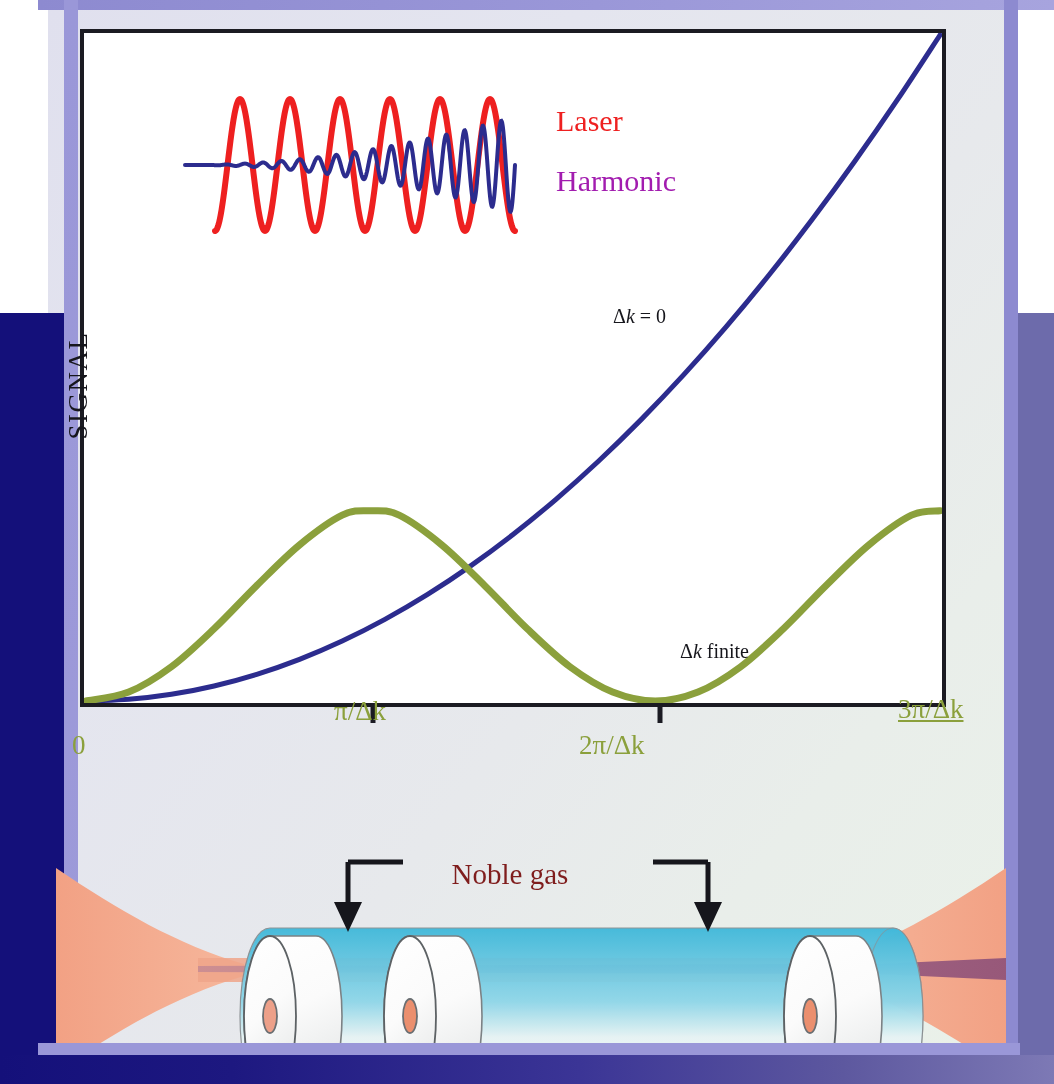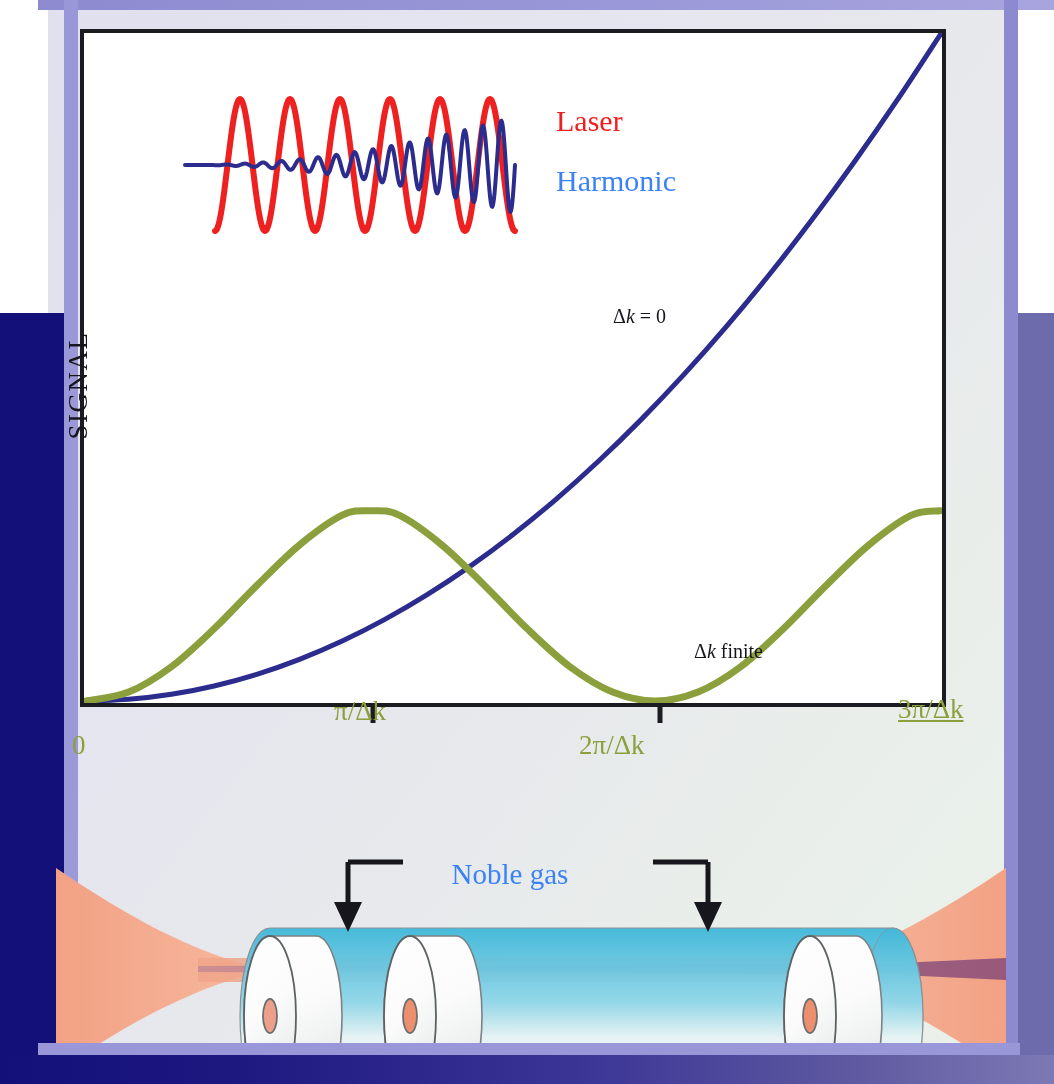--- a/index.html
+++ b/index.html
@@ -35,28 +35,28 @@
   .ylabel{position:absolute;left:-22px;top:370px;width:200px;text-align:center;
           transform:rotate(-90deg);transform-origin:center center;
           font-size:27px;letter-spacing:1.5px;color:#16161c;white-space:nowrap;}
   .xlabel{position:absolute;left:0;top:770px;width:1020px;text-align:center;
           font-size:28px;letter-spacing:1px;color:#16161c;}
   .tick-lbl{position:absolute;font-size:27px;color:#8ba03c;white-space:nowrap;
             font-style:normal;}
   .ann{position:absolute;font-size:20px;color:#16161c;white-space:nowrap;}
   .leg{position:absolute;font-size:30px;white-space:nowrap;}
   .leg-laser{color:#ee2020;}
-  .leg-harm{color:#3b82f6;}
+  .leg-harm{color:#a21caf;}
 
   .mi{font-style:italic;}
 
   
   .appa{position:absolute;left:48px;top:840px;width:966px;height:203px;}
   .noble-lbl{position:absolute;left:0;top:858px;width:1020px;text-align:center;
-             font-size:29px;color:#3b82f6;}
+             font-size:29px;color:#7f1d1d;}
 </style>
 </head>
 <body>
 
 <div id="fig">
 
   <div class="bar-top"></div>
   <div class="panel"></div>
   <div class="bar-left-lav"></div>
   <div class="bar-left-navy"></div>
@@ -84,21 +84,21 @@
   <svg style="position:absolute;left:175px;top:85px;width:380px;height:160px;" viewBox="0 0 380 160">
     <path id="waveLaser" fill="none" stroke="#ee2020" stroke-width="6" stroke-linecap="round" d="M 40.00,146.00 L 40.50,145.87 L 41.00,145.48 L 41.50,144.83 L 42.00,143.93 L 42.50,142.77 L 43.00,141.37 L 43.50,139.72 L 44.00,137.84 L 44.50,135.73 L 45.00,133.40 L 45.50,130.85 L 46.00,128.11 L 46.50,125.18 L 47.00,122.07 L 47.50,118.79 L 48.00,115.36 L 48.50,111.80 L 49.00,108.10 L 49.50,104.30 L 50.00,100.40 L 50.50,96.41 L 51.00,92.37 L 51.50,88.27 L 52.00,84.14 L 52.50,80.00 L 53.00,75.86 L 53.50,71.73 L 54.00,67.63 L 54.50,63.59 L 55.00,59.60 L 55.50,55.70 L 56.00,51.90 L 56.50,48.20 L 57.00,44.64 L 57.50,41.21 L 58.00,37.93 L 58.50,34.82 L 59.00,31.89 L 59.50,29.15 L 60.00,26.60 L 60.50,24.27 L 61.00,22.16 L 61.50,20.28 L 62.00,18.63 L 62.50,17.23 L 63.00,16.07 L 63.50,15.17 L 64.00,14.52 L 64.50,14.13 L 65.00,14.00 L 65.50,14.13 L 66.00,14.52 L 66.50,15.17 L 67.00,16.07 L 67.50,17.23 L 68.00,18.63 L 68.50,20.28 L 69.00,22.16 L 69.50,24.27 L 70.00,26.60 L 70.50,29.15 L 71.00,31.89 L 71.50,34.82 L 72.00,37.93 L 72.50,41.21 L 73.00,44.64 L 73.50,48.20 L 74.00,51.90 L 74.50,55.70 L 75.00,59.60 L 75.50,63.59 L 76.00,67.63 L 76.50,71.73 L 77.00,75.86 L 77.50,80.00 L 78.00,84.14 L 78.50,88.27 L 79.00,92.37 L 79.50,96.41 L 80.00,100.40 L 80.50,104.30 L 81.00,108.10 L 81.50,111.80 L 82.00,115.36 L 82.50,118.79 L 83.00,122.07 L 83.50,125.18 L 84.00,128.11 L 84.50,130.85 L 85.00,133.40 L 85.50,135.73 L 86.00,137.84 L 86.50,139.72 L 87.00,141.37 L 87.50,142.77 L 88.00,143.93 L 88.50,144.83 L 89.00,145.48 L 89.50,145.87 L 90.00,146.00 L 90.50,145.87 L 91.00,145.48 L 91.50,144.83 L 92.00,143.93 L 92.50,142.77 L 93.00,141.37 L 93.50,139.72 L 94.00,137.84 L 94.50,135.73 L 95.00,133.40 L 95.50,130.85 L 96.00,128.11 L 96.50,125.18 L 97.00,122.07 L 97.50,118.79 L 98.00,115.36 L 98.50,111.80 L 99.00,108.10 L 99.50,104.30 L 100.00,100.40 L 100.50,96.41 L 101.00,92.37 L 101.50,88.27 L 102.00,84.14 L 102.50,80.00 L 103.00,75.86 L 103.50,71.73 L 104.00,67.63 L 104.50,63.59 L 105.00,59.60 L 105.50,55.70 L 106.00,51.90 L 106.50,48.20 L 107.00,44.64 L 107.50,41.21 L 108.00,37.93 L 108.50,34.82 L 109.00,31.89 L 109.50,29.15 L 110.00,26.60 L 110.50,24.27 L 111.00,22.16 L 111.50,20.28 L 112.00,18.63 L 112.50,17.23 L 113.00,16.07 L 113.50,15.17 L 114.00,14.52 L 114.50,14.13 L 115.00,14.00 L 115.50,14.13 L 116.00,14.52 L 116.50,15.17 L 117.00,16.07 L 117.50,17.23 L 118.00,18.63 L 118.50,20.28 L 119.00,22.16 L 119.50,24.27 L 120.00,26.60 L 120.50,29.15 L 121.00,31.89 L 121.50,34.82 L 122.00,37.93 L 122.50,41.21 L 123.00,44.64 L 123.50,48.20 L 124.00,51.90 L 124.50,55.70 L 125.00,59.60 L 125.50,63.59 L 126.00,67.63 L 126.50,71.73 L 127.00,75.86 L 127.50,80.00 L 128.00,84.14 L 128.50,88.27 L 129.00,92.37 L 129.50,96.41 L 130.00,100.40 L 130.50,104.30 L 131.00,108.10 L 131.50,111.80 L 132.00,115.36 L 132.50,118.79 L 133.00,122.07 L 133.50,125.18 L 134.00,128.11 L 134.50,130.85 L 135.00,133.40 L 135.50,135.73 L 136.00,137.84 L 136.50,139.72 L 137.00,141.37 L 137.50,142.77 L 138.00,143.93 L 138.50,144.83 L 139.00,145.48 L 139.50,145.87 L 140.00,146.00 L 140.50,145.87 L 141.00,145.48 L 141.50,144.83 L 142.00,143.93 L 142.50,142.77 L 143.00,141.37 L 143.50,139.72 L 144.00,137.84 L 144.50,135.73 L 145.00,133.40 L 145.50,130.85 L 146.00,128.11 L 146.50,125.18 L 147.00,122.07 L 147.50,118.79 L 148.00,115.36 L 148.50,111.80 L 149.00,108.10 L 149.50,104.30 L 150.00,100.40 L 150.50,96.41 L 151.00,92.37 L 151.50,88.27 L 152.00,84.14 L 152.50,80.00 L 153.00,75.86 L 153.50,71.73 L 154.00,67.63 L 154.50,63.59 L 155.00,59.60 L 155.50,55.70 L 156.00,51.90 L 156.50,48.20 L 157.00,44.64 L 157.50,41.21 L 158.00,37.93 L 158.50,34.82 L 159.00,31.89 L 159.50,29.15 L 160.00,26.60 L 160.50,24.27 L 161.00,22.16 L 161.50,20.28 L 162.00,18.63 L 162.50,17.23 L 163.00,16.07 L 163.50,15.17 L 164.00,14.52 L 164.50,14.13 L 165.00,14.00 L 165.50,14.13 L 166.00,14.52 L 166.50,15.17 L 167.00,16.07 L 167.50,17.23 L 168.00,18.63 L 168.50,20.28 L 169.00,22.16 L 169.50,24.27 L 170.00,26.60 L 170.50,29.15 L 171.00,31.89 L 171.50,34.82 L 172.00,37.93 L 172.50,41.21 L 173.00,44.64 L 173.50,48.20 L 174.00,51.90 L 174.50,55.70 L 175.00,59.60 L 175.50,63.59 L 176.00,67.63 L 176.50,71.73 L 177.00,75.86 L 177.50,80.00 L 178.00,84.14 L 178.50,88.27 L 179.00,92.37 L 179.50,96.41 L 180.00,100.40 L 180.50,104.30 L 181.00,108.10 L 181.50,111.80 L 182.00,115.36 L 182.50,118.79 L 183.00,122.07 L 183.50,125.18 L 184.00,128.11 L 184.50,130.85 L 185.00,133.40 L 185.50,135.73 L 186.00,137.84 L 186.50,139.72 L 187.00,141.37 L 187.50,142.77 L 188.00,143.93 L 188.50,144.83 L 189.00,145.48 L 189.50,145.87 L 190.00,146.00 L 190.50,145.87 L 191.00,145.48 L 191.50,144.83 L 192.00,143.93 L 192.50,142.77 L 193.00,141.37 L 193.50,139.72 L 194.00,137.84 L 194.50,135.73 L 195.00,133.40 L 195.50,130.85 L 196.00,128.11 L 196.50,125.18 L 197.00,122.07 L 197.50,118.79 L 198.00,115.36 L 198.50,111.80 L 199.00,108.10 L 199.50,104.30 L 200.00,100.40 L 200.50,96.41 L 201.00,92.37 L 201.50,88.27 L 202.00,84.14 L 202.50,80.00 L 203.00,75.86 L 203.50,71.73 L 204.00,67.63 L 204.50,63.59 L 205.00,59.60 L 205.50,55.70 L 206.00,51.90 L 206.50,48.20 L 207.00,44.64 L 207.50,41.21 L 208.00,37.93 L 208.50,34.82 L 209.00,31.89 L 209.50,29.15 L 210.00,26.60 L 210.50,24.27 L 211.00,22.16 L 211.50,20.28 L 212.00,18.63 L 212.50,17.23 L 213.00,16.07 L 213.50,15.17 L 214.00,14.52 L 214.50,14.13 L 215.00,14.00 L 215.50,14.13 L 216.00,14.52 L 216.50,15.17 L 217.00,16.07 L 217.50,17.23 L 218.00,18.63 L 218.50,20.28 L 219.00,22.16 L 219.50,24.27 L 220.00,26.60 L 220.50,29.15 L 221.00,31.89 L 221.50,34.82 L 222.00,37.93 L 222.50,41.21 L 223.00,44.64 L 223.50,48.20 L 224.00,51.90 L 224.50,55.70 L 225.00,59.60 L 225.50,63.59 L 226.00,67.63 L 226.50,71.73 L 227.00,75.86 L 227.50,80.00 L 228.00,84.14 L 228.50,88.27 L 229.00,92.37 L 229.50,96.41 L 230.00,100.40 L 230.50,104.30 L 231.00,108.10 L 231.50,111.80 L 232.00,115.36 L 232.50,118.79 L 233.00,122.07 L 233.50,125.18 L 234.00,128.11 L 234.50,130.85 L 235.00,133.40 L 235.50,135.73 L 236.00,137.84 L 236.50,139.72 L 237.00,141.37 L 237.50,142.77 L 238.00,143.93 L 238.50,144.83 L 239.00,145.48 L 239.50,145.87 L 240.00,146.00 L 240.50,145.87 L 241.00,145.48 L 241.50,144.83 L 242.00,143.93 L 242.50,142.77 L 243.00,141.37 L 243.50,139.72 L 244.00,137.84 L 244.50,135.73 L 245.00,133.40 L 245.50,130.85 L 246.00,128.11 L 246.50,125.18 L 247.00,122.07 L 247.50,118.79 L 248.00,115.36 L 248.50,111.80 L 249.00,108.10 L 249.50,104.30 L 250.00,100.40 L 250.50,96.41 L 251.00,92.37 L 251.50,88.27 L 252.00,84.14 L 252.50,80.00 L 253.00,75.86 L 253.50,71.73 L 254.00,67.63 L 254.50,63.59 L 255.00,59.60 L 255.50,55.70 L 256.00,51.90 L 256.50,48.20 L 257.00,44.64 L 257.50,41.21 L 258.00,37.93 L 258.50,34.82 L 259.00,31.89 L 259.50,29.15 L 260.00,26.60 L 260.50,24.27 L 261.00,22.16 L 261.50,20.28 L 262.00,18.63 L 262.50,17.23 L 263.00,16.07 L 263.50,15.17 L 264.00,14.52 L 264.50,14.13 L 265.00,14.00 L 265.50,14.13 L 266.00,14.52 L 266.50,15.17 L 267.00,16.07 L 267.50,17.23 L 268.00,18.63 L 268.50,20.28 L 269.00,22.16 L 269.50,24.27 L 270.00,26.60 L 270.50,29.15 L 271.00,31.89 L 271.50,34.82 L 272.00,37.93 L 272.50,41.21 L 273.00,44.64 L 273.50,48.20 L 274.00,51.90 L 274.50,55.70 L 275.00,59.60 L 275.50,63.59 L 276.00,67.63 L 276.50,71.73 L 277.00,75.86 L 277.50,80.00 L 278.00,84.14 L 278.50,88.27 L 279.00,92.37 L 279.50,96.41 L 280.00,100.40 L 280.50,104.30 L 281.00,108.10 L 281.50,111.80 L 282.00,115.36 L 282.50,118.79 L 283.00,122.07 L 283.50,125.18 L 284.00,128.11 L 284.50,130.85 L 285.00,133.40 L 285.50,135.73 L 286.00,137.84 L 286.50,139.72 L 287.00,141.37 L 287.50,142.77 L 288.00,143.93 L 288.50,144.83 L 289.00,145.48 L 289.50,145.87 L 290.00,146.00 L 290.50,145.87 L 291.00,145.48 L 291.50,144.83 L 292.00,143.93 L 292.50,142.77 L 293.00,141.37 L 293.50,139.72 L 294.00,137.84 L 294.50,135.73 L 295.00,133.40 L 295.50,130.85 L 296.00,128.11 L 296.50,125.18 L 297.00,122.07 L 297.50,118.79 L 298.00,115.36 L 298.50,111.80 L 299.00,108.10 L 299.50,104.30 L 300.00,100.40 L 300.50,96.41 L 301.00,92.37 L 301.50,88.27 L 302.00,84.14 L 302.50,80.00 L 303.00,75.86 L 303.50,71.73 L 304.00,67.63 L 304.50,63.59 L 305.00,59.60 L 305.50,55.70 L 306.00,51.90 L 306.50,48.20 L 307.00,44.64 L 307.50,41.21 L 308.00,37.93 L 308.50,34.82 L 309.00,31.89 L 309.50,29.15 L 310.00,26.60 L 310.50,24.27 L 311.00,22.16 L 311.50,20.28 L 312.00,18.63 L 312.50,17.23 L 313.00,16.07 L 313.50,15.17 L 314.00,14.52 L 314.50,14.13 L 315.00,14.00 L 315.50,14.13 L 316.00,14.52 L 316.50,15.17 L 317.00,16.07 L 317.50,17.23 L 318.00,18.63 L 318.50,20.28 L 319.00,22.16 L 319.50,24.27 L 320.00,26.60 L 320.50,29.15 L 321.00,31.89 L 321.50,34.82 L 322.00,37.93 L 322.50,41.21 L 323.00,44.64 L 323.50,48.20 L 324.00,51.90 L 324.50,55.70 L 325.00,59.60 L 325.50,63.59 L 326.00,67.63 L 326.50,71.73 L 327.00,75.86 L 327.50,80.00 L 328.00,84.14 L 328.50,88.27 L 329.00,92.37 L 329.50,96.41 L 330.00,100.40 L 330.50,104.30 L 331.00,108.10 L 331.50,111.80 L 332.00,115.36 L 332.50,118.79 L 333.00,122.07 L 333.50,125.18 L 334.00,128.11 L 334.50,130.85 L 335.00,133.40 L 335.50,135.73 L 336.00,137.84 L 336.50,139.72 L 337.00,141.37 L 337.50,142.77 L 338.00,143.93 L 338.50,144.83 L 339.00,145.48 L 339.50,145.87 L 340.00,146.00"></path>
     <path id="waveHarm" fill="none" stroke="#2c2c8e" stroke-width="4" stroke-linecap="round" d="M 10.00,80.00 L 10.37,80.00 L 10.73,80.00 L 11.10,80.00 L 11.47,80.00 L 11.83,80.00 L 12.20,80.00 L 12.57,80.00 L 12.93,80.00 L 13.30,80.00 L 13.67,80.00 L 14.03,80.00 L 14.40,80.00 L 14.77,80.00 L 15.13,80.00 L 15.50,80.00 L 15.87,80.00 L 16.23,80.00 L 16.60,80.00 L 16.97,80.00 L 17.33,80.00 L 17.70,80.00 L 18.07,80.00 L 18.43,80.00 L 18.80,80.00 L 19.17,80.00 L 19.53,80.00 L 19.90,80.00 L 20.27,80.00 L 20.63,80.00 L 21.00,80.00 L 21.37,80.00 L 21.73,80.00 L 22.10,80.00 L 22.47,80.00 L 22.83,80.01 L 23.20,80.01 L 23.57,80.01 L 23.93,80.01 L 24.30,80.01 L 24.67,80.02 L 25.03,80.02 L 25.40,80.02 L 25.77,80.02 L 26.13,80.02 L 26.50,80.02 L 26.87,80.02 L 27.23,80.01 L 27.60,80.01 L 27.97,80.01 L 28.33,80.00 L 28.70,79.99 L 29.07,79.99 L 29.43,79.98 L 29.80,79.97 L 30.17,79.96 L 30.53,79.95 L 30.90,79.94 L 31.27,79.93 L 31.63,79.92 L 32.00,79.91 L 32.37,79.90 L 32.73,79.89 L 33.10,79.89 L 33.47,79.88 L 33.83,79.88 L 34.20,79.88 L 34.57,79.88 L 34.93,79.89 L 35.30,79.90 L 35.67,79.91 L 36.03,79.92 L 36.40,79.94 L 36.77,79.96 L 37.13,79.98 L 37.50,80.00 L 37.87,80.03 L 38.23,80.05 L 38.60,80.08 L 38.97,80.11 L 39.33,80.14 L 39.70,80.17 L 40.07,80.19 L 40.43,80.22 L 40.80,80.24 L 41.17,80.26 L 41.53,80.28 L 41.90,80.30 L 42.27,80.31 L 42.63,80.31 L 43.00,80.31 L 43.37,80.30 L 43.73,80.29 L 44.10,80.27 L 44.47,80.25 L 44.83,80.22 L 45.20,80.19 L 45.57,80.15 L 45.93,80.10 L 46.30,80.05 L 46.67,80.00 L 47.03,79.94 L 47.40,79.89 L 47.77,79.83 L 48.13,79.77 L 48.50,79.71 L 48.87,79.66 L 49.23,79.61 L 49.60,79.56 L 49.97,79.51 L 50.33,79.48 L 50.70,79.45 L 51.07,79.43 L 51.43,79.41 L 51.80,79.41 L 52.17,79.42 L 52.53,79.43 L 52.90,79.46 L 53.27,79.50 L 53.63,79.54 L 54.00,79.60 L 54.37,79.66 L 54.73,79.74 L 55.10,79.82 L 55.47,79.91 L 55.83,80.00 L 56.20,80.10 L 56.57,80.19 L 56.93,80.29 L 57.30,80.39 L 57.67,80.49 L 58.03,80.58 L 58.40,80.66 L 58.77,80.74 L 59.13,80.80 L 59.50,80.86 L 59.87,80.91 L 60.23,80.94 L 60.60,80.95 L 60.97,80.95 L 61.33,80.94 L 61.70,80.91 L 62.07,80.86 L 62.43,80.80 L 62.80,80.72 L 63.17,80.63 L 63.53,80.52 L 63.90,80.41 L 64.27,80.28 L 64.63,80.14 L 65.00,80.00 L 65.37,79.85 L 65.73,79.70 L 66.10,79.55 L 66.47,79.41 L 66.83,79.27 L 67.20,79.13 L 67.57,79.01 L 67.93,78.90 L 68.30,78.80 L 68.67,78.72 L 69.03,78.66 L 69.40,78.62 L 69.77,78.60 L 70.13,78.60 L 70.50,78.63 L 70.87,78.68 L 71.23,78.75 L 71.60,78.84 L 71.97,78.96 L 72.33,79.09 L 72.70,79.25 L 73.07,79.42 L 73.43,79.60 L 73.80,79.80 L 74.17,80.00 L 74.53,80.21 L 74.90,80.42 L 75.27,80.63 L 75.63,80.83 L 76.00,81.03 L 76.37,81.22 L 76.73,81.39 L 77.10,81.54 L 77.47,81.67 L 77.83,81.77 L 78.20,81.85 L 78.57,81.91 L 78.93,81.93 L 79.30,81.92 L 79.67,81.88 L 80.03,81.81 L 80.40,81.71 L 80.77,81.58 L 81.13,81.42 L 81.50,81.23 L 81.87,81.02 L 82.23,80.79 L 82.60,80.54 L 82.97,80.27 L 83.33,80.00 L 83.70,79.72 L 84.07,79.44 L 84.43,79.16 L 84.80,78.88 L 85.17,78.62 L 85.53,78.38 L 85.90,78.16 L 86.27,77.96 L 86.63,77.79 L 87.00,77.65 L 87.37,77.55 L 87.73,77.49 L 88.10,77.46 L 88.47,77.48 L 88.83,77.53 L 89.20,77.63 L 89.57,77.76 L 89.93,77.94 L 90.30,78.15 L 90.67,78.40 L 91.03,78.67 L 91.40,78.98 L 91.77,79.30 L 92.13,79.64 L 92.50,80.00 L 92.87,80.36 L 93.23,80.73 L 93.60,81.08 L 93.97,81.43 L 94.33,81.77 L 94.70,82.07 L 95.07,82.36 L 95.43,82.61 L 95.80,82.82 L 96.17,82.99 L 96.53,83.12 L 96.90,83.20 L 97.27,83.23 L 97.63,83.20 L 98.00,83.13 L 98.37,83.00 L 98.73,82.83 L 99.10,82.60 L 99.47,82.33 L 99.83,82.02 L 100.20,81.67 L 100.57,81.29 L 100.93,80.88 L 101.30,80.45 L 101.67,80.00 L 102.03,79.55 L 102.40,79.09 L 102.77,78.64 L 103.13,78.21 L 103.50,77.80 L 103.87,77.42 L 104.23,77.07 L 104.60,76.76 L 104.97,76.50 L 105.33,76.29 L 105.70,76.14 L 106.07,76.04 L 106.43,76.01 L 106.80,76.04 L 107.17,76.14 L 107.53,76.29 L 107.90,76.51 L 108.27,76.79 L 108.63,77.13 L 109.00,77.52 L 109.37,77.95 L 109.73,78.42 L 110.10,78.92 L 110.47,79.45 L 110.83,80.00 L 111.20,80.55 L 111.57,81.11 L 111.93,81.65 L 112.30,82.18 L 112.67,82.68 L 113.03,83.15 L 113.40,83.57 L 113.77,83.94 L 114.13,84.25 L 114.50,84.50 L 114.87,84.69 L 115.23,84.80 L 115.60,84.83 L 115.97,84.79 L 116.33,84.67 L 116.70,84.48 L 117.07,84.21 L 117.43,83.87 L 117.80,83.46 L 118.17,82.99 L 118.53,82.47 L 118.90,81.90 L 119.27,81.29 L 119.63,80.66 L 120.00,80.00 L 120.37,79.33 L 120.73,78.67 L 121.10,78.02 L 121.47,77.39 L 121.83,76.79 L 122.20,76.24 L 122.57,75.74 L 122.93,75.30 L 123.30,74.93 L 123.67,74.63 L 124.03,74.42 L 124.40,74.29 L 124.77,74.25 L 125.13,74.30 L 125.50,74.45 L 125.87,74.68 L 126.23,75.01 L 126.60,75.41 L 126.97,75.90 L 127.33,76.46 L 127.70,77.08 L 128.07,77.75 L 128.43,78.47 L 128.80,79.22 L 129.17,80.00 L 129.53,80.79 L 129.90,81.57 L 130.27,82.34 L 130.63,83.08 L 131.00,83.78 L 131.37,84.43 L 131.73,85.01 L 132.10,85.53 L 132.47,85.96 L 132.83,86.31 L 133.20,86.55 L 133.57,86.70 L 133.93,86.74 L 134.30,86.67 L 134.67,86.50 L 135.03,86.22 L 135.40,85.84 L 135.77,85.36 L 136.13,84.79 L 136.50,84.14 L 136.87,83.41 L 137.23,82.62 L 137.60,81.78 L 137.97,80.90 L 138.33,80.00 L 138.70,79.09 L 139.07,78.17 L 139.43,77.28 L 139.80,76.42 L 140.17,75.61 L 140.53,74.85 L 140.90,74.18 L 141.27,73.58 L 141.63,73.08 L 142.00,72.69 L 142.37,72.40 L 142.73,72.24 L 143.10,72.19 L 143.47,72.27 L 143.83,72.48 L 144.20,72.80 L 144.57,73.24 L 144.93,73.80 L 145.30,74.46 L 145.67,75.22 L 146.03,76.06 L 146.40,76.97 L 146.77,77.94 L 147.13,78.96 L 147.50,80.00 L 147.87,81.05 L 148.23,82.10 L 148.60,83.13 L 148.97,84.12 L 149.33,85.05 L 149.70,85.91 L 150.07,86.69 L 150.43,87.37 L 150.80,87.94 L 151.17,88.39 L 151.53,88.71 L 151.90,88.90 L 152.27,88.95 L 152.63,88.85 L 153.00,88.62 L 153.37,88.24 L 153.73,87.73 L 154.10,87.09 L 154.47,86.33 L 154.83,85.47 L 155.20,84.50 L 155.57,83.46 L 155.93,82.35 L 156.30,81.19 L 156.67,80.00 L 157.03,78.80 L 157.40,77.60 L 157.77,76.43 L 158.13,75.31 L 158.50,74.25 L 158.87,73.27 L 159.23,72.38 L 159.60,71.61 L 159.97,70.97 L 160.33,70.46 L 160.70,70.10 L 161.07,69.89 L 161.43,69.84 L 161.80,69.95 L 162.17,70.22 L 162.53,70.65 L 162.90,71.23 L 163.27,71.96 L 163.63,72.82 L 164.00,73.81 L 164.37,74.90 L 164.73,76.08 L 165.10,77.34 L 165.47,78.65 L 165.83,80.00 L 166.20,81.36 L 166.57,82.71 L 166.93,84.03 L 167.30,85.30 L 167.67,86.50 L 168.03,87.60 L 168.40,88.60 L 168.77,89.46 L 169.13,90.19 L 169.50,90.76 L 169.87,91.16 L 170.23,91.40 L 170.60,91.45 L 170.97,91.32 L 171.33,91.01 L 171.70,90.52 L 172.07,89.87 L 172.43,89.04 L 172.80,88.07 L 173.17,86.96 L 173.53,85.73 L 173.90,84.40 L 174.27,82.99 L 174.63,81.51 L 175.00,80.00 L 175.37,78.47 L 175.73,76.96 L 176.10,75.48 L 176.47,74.06 L 176.83,72.72 L 177.20,71.48 L 177.57,70.37 L 177.93,69.40 L 178.30,68.59 L 178.67,67.95 L 179.03,67.50 L 179.40,67.25 L 179.77,67.19 L 180.13,67.34 L 180.50,67.69 L 180.87,68.24 L 181.23,68.97 L 181.60,69.90 L 181.97,70.98 L 182.33,72.23 L 182.70,73.60 L 183.07,75.09 L 183.43,76.67 L 183.80,78.31 L 184.17,80.00 L 184.53,81.70 L 184.90,83.39 L 185.27,85.04 L 185.63,86.62 L 186.00,88.11 L 186.37,89.49 L 186.73,90.72 L 187.10,91.80 L 187.47,92.70 L 187.83,93.40 L 188.20,93.90 L 188.57,94.18 L 188.93,94.24 L 189.30,94.07 L 189.67,93.68 L 190.03,93.07 L 190.40,92.25 L 190.77,91.22 L 191.13,90.01 L 191.50,88.63 L 191.87,87.10 L 192.23,85.45 L 192.60,83.70 L 192.97,81.87 L 193.33,80.00 L 193.70,78.11 L 194.07,76.24 L 194.43,74.42 L 194.80,72.67 L 195.17,71.02 L 195.53,69.50 L 195.90,68.13 L 196.27,66.94 L 196.63,65.95 L 197.00,65.17 L 197.37,64.63 L 197.73,64.32 L 198.10,64.26 L 198.47,64.45 L 198.83,64.88 L 199.20,65.56 L 199.57,66.47 L 199.93,67.61 L 200.30,68.95 L 200.67,70.47 L 201.03,72.16 L 201.40,73.99 L 201.77,75.92 L 202.13,77.94 L 202.50,80.00 L 202.87,82.08 L 203.23,84.14 L 203.60,86.15 L 203.97,88.08 L 204.33,89.90 L 204.70,91.57 L 205.07,93.07 L 205.43,94.38 L 205.80,95.47 L 206.17,96.32 L 206.53,96.92 L 206.90,97.25 L 207.27,97.32 L 207.63,97.11 L 208.00,96.62 L 208.37,95.87 L 208.73,94.87 L 209.10,93.62 L 209.47,92.14 L 209.83,90.47 L 210.20,88.61 L 210.57,86.60 L 210.93,84.48 L 211.30,82.26 L 211.67,80.00 L 212.03,77.72 L 212.40,75.46 L 212.77,73.25 L 213.13,71.14 L 213.50,69.15 L 213.87,67.32 L 214.23,65.67 L 214.60,64.24 L 214.97,63.05 L 215.33,62.12 L 215.70,61.47 L 216.07,61.11 L 216.43,61.04 L 216.80,61.27 L 217.17,61.80 L 217.53,62.63 L 217.90,63.73 L 218.27,65.10 L 218.63,66.72 L 219.00,68.55 L 219.37,70.59 L 219.73,72.78 L 220.10,75.11 L 220.47,77.53 L 220.83,80.00 L 221.20,82.49 L 221.57,84.96 L 221.93,87.37 L 222.30,89.68 L 222.67,91.85 L 223.03,93.85 L 223.40,95.64 L 223.77,97.20 L 224.13,98.49 L 224.50,99.50 L 224.87,100.21 L 225.23,100.61 L 225.60,100.68 L 225.97,100.42 L 226.33,99.84 L 226.70,98.94 L 227.07,97.73 L 227.43,96.23 L 227.80,94.47 L 228.17,92.47 L 228.53,90.25 L 228.90,87.86 L 229.27,85.33 L 229.63,82.69 L 230.00,80.00 L 230.37,77.29 L 230.73,74.60 L 231.10,71.98 L 231.47,69.47 L 231.83,67.11 L 232.20,64.94 L 232.57,62.99 L 232.93,61.30 L 233.30,59.90 L 233.67,58.80 L 234.03,58.03 L 234.40,57.61 L 234.77,57.54 L 235.13,57.82 L 235.50,58.46 L 235.87,59.44 L 236.23,60.75 L 236.60,62.38 L 236.97,64.29 L 237.33,66.47 L 237.70,68.87 L 238.07,71.47 L 238.43,74.22 L 238.80,77.08 L 239.17,80.00 L 239.53,82.94 L 239.90,85.85 L 240.27,88.69 L 240.63,91.41 L 241.00,93.97 L 241.37,96.32 L 241.73,98.43 L 242.10,100.25 L 242.47,101.77 L 242.83,102.96 L 243.20,103.79 L 243.57,104.24 L 243.93,104.32 L 244.30,104.01 L 244.67,103.32 L 245.03,102.25 L 245.40,100.83 L 245.77,99.07 L 246.13,96.99 L 246.50,94.64 L 246.87,92.03 L 247.23,89.22 L 247.60,86.25 L 247.97,83.16 L 248.33,80.00 L 248.70,76.82 L 249.07,73.67 L 249.43,70.61 L 249.80,67.67 L 250.17,64.91 L 250.53,62.37 L 250.90,60.10 L 251.27,58.13 L 251.63,56.49 L 252.00,55.22 L 252.37,54.32 L 252.73,53.83 L 253.10,53.76 L 253.47,54.09 L 253.83,54.84 L 254.20,55.99 L 254.57,57.53 L 254.93,59.44 L 255.30,61.68 L 255.67,64.22 L 256.03,67.03 L 256.40,70.06 L 256.77,73.26 L 257.13,76.60 L 257.50,80.00 L 257.87,83.42 L 258.23,86.82 L 258.60,90.12 L 258.97,93.28 L 259.33,96.25 L 259.70,98.98 L 260.07,101.43 L 260.43,103.55 L 260.80,105.31 L 261.17,106.68 L 261.53,107.63 L 261.90,108.16 L 262.27,108.24 L 262.63,107.87 L 263.00,107.06 L 263.37,105.82 L 263.73,104.16 L 264.10,102.12 L 264.47,99.70 L 264.83,96.97 L 265.20,93.95 L 265.57,90.69 L 265.93,87.24 L 266.30,83.66 L 266.67,80.00 L 267.03,76.32 L 267.40,72.68 L 267.77,69.13 L 268.13,65.74 L 268.50,62.55 L 268.87,59.62 L 269.23,56.99 L 269.60,54.72 L 269.97,52.83 L 270.33,51.36 L 270.70,50.34 L 271.07,49.78 L 271.43,49.70 L 271.80,50.09 L 272.17,50.96 L 272.53,52.30 L 272.90,54.08 L 273.27,56.28 L 273.63,58.87 L 274.00,61.81 L 274.37,65.05 L 274.73,68.54 L 275.10,72.24 L 275.47,76.08 L 275.83,80.00 L 276.20,83.94 L 276.57,87.85 L 276.93,91.65 L 277.30,95.28 L 277.67,98.70 L 278.03,101.83 L 278.40,104.64 L 278.77,107.07 L 279.13,109.09 L 279.50,110.66 L 279.87,111.75 L 280.23,112.35 L 280.60,112.43 L 280.97,112.01 L 281.33,111.07 L 281.70,109.64 L 282.07,107.73 L 282.43,105.38 L 282.80,102.60 L 283.17,99.46 L 283.53,95.99 L 283.90,92.25 L 284.27,88.30 L 284.63,84.19 L 285.00,80.00 L 285.37,75.78 L 285.73,71.61 L 286.10,67.55 L 286.47,63.67 L 286.83,60.02 L 287.20,56.67 L 287.57,53.67 L 287.93,51.08 L 288.30,48.92 L 288.67,47.25 L 289.03,46.09 L 289.40,45.45 L 289.77,45.36 L 290.13,45.82 L 290.50,46.82 L 290.87,48.36 L 291.23,50.39 L 291.60,52.91 L 291.97,55.87 L 292.33,59.23 L 292.70,62.93 L 293.07,66.93 L 293.43,71.15 L 293.80,75.53 L 294.17,80.00 L 294.53,84.50 L 294.90,88.95 L 295.27,93.27 L 295.63,97.42 L 296.00,101.30 L 296.37,104.87 L 296.73,108.07 L 297.10,110.83 L 297.47,113.13 L 297.83,114.91 L 298.20,116.14 L 298.57,116.81 L 298.93,116.91 L 299.30,116.41 L 299.67,115.34 L 300.03,113.71 L 300.40,111.53 L 300.77,108.85 L 301.13,105.69 L 301.50,102.12 L 301.87,98.17 L 302.23,93.92 L 302.60,89.43 L 302.97,84.76 L 303.33,80.00 L 303.70,75.21 L 304.07,70.48 L 304.43,65.87 L 304.80,61.47 L 305.17,57.33 L 305.53,53.54 L 305.90,50.14 L 306.27,47.20 L 306.63,44.77 L 307.00,42.87 L 307.37,41.56 L 307.73,40.85 L 308.10,40.76 L 308.47,41.28 L 308.83,42.42 L 309.20,44.16 L 309.57,46.48 L 309.93,49.34 L 310.30,52.69 L 310.67,56.50 L 311.03,60.69 L 311.40,65.21 L 311.77,69.98 L 312.13,74.94 L 312.50,80.00 L 312.87,85.08 L 313.23,90.11 L 313.60,95.00 L 313.97,99.68 L 314.33,104.07 L 314.70,108.10 L 315.07,111.70 L 315.43,114.82 L 315.80,117.41 L 316.17,119.41 L 316.53,120.80 L 316.90,121.55 L 317.27,121.65 L 317.63,121.09 L 318.00,119.87 L 318.37,118.02 L 318.73,115.57 L 319.10,112.53 L 319.47,108.97 L 319.83,104.93 L 320.20,100.48 L 320.57,95.69 L 320.93,90.62 L 321.30,85.37 L 321.67,80.00 L 322.03,74.61 L 322.40,69.28 L 322.77,64.09 L 323.13,59.14 L 323.50,54.49 L 323.87,50.22 L 324.23,46.40 L 324.60,43.10 L 324.97,40.36 L 325.33,38.24 L 325.70,36.77 L 326.07,35.98 L 326.43,35.88 L 326.80,36.48 L 327.17,37.76 L 327.53,39.73 L 327.90,42.33 L 328.27,45.55 L 328.63,49.32 L 329.00,53.60 L 329.37,58.31 L 329.73,63.39 L 330.10,68.75 L 330.47,74.32 L 330.83,80.00 L 331.20,85.71 L 331.57,91.35 L 331.93,96.83 L 332.30,102.08 L 332.67,107.00 L 333.03,111.51 L 333.40,115.55 L 333.77,119.04 L 334.13,121.93 L 334.50,124.17 L 334.87,125.72 L 335.23,126.56 L 335.60,126.66 L 335.97,126.03 L 336.33,124.66 L 336.70,122.58 L 337.07,119.83 L 337.43,116.42 L 337.80,112.43 L 338.17,107.91 L 338.53,102.92 L 338.90,97.55 L 339.27,91.89 L 339.63,86.00 L 340.00,80.00"></path>
   </svg>
 
   <div class="leg leg-laser" style="left:556px;top:104px;">Laser</div>
   <div class="leg leg-harm" style="left:556px;top:164px;">Harmonic</div>
 
   <div class="ann" style="left:613px;top:305px;"><span>Δ</span><span class="mi">k</span><span> = 0</span></div>
 
-  <div class="ann" style="left:694px;top:640px;"><span>Δ</span><span class="mi">k</span><span> finite</span></div>
+  <div class="ann" style="left:680px;top:640px;"><span>Δ</span><span class="mi">k</span><span> finite</span></div>
 
   <svg style="position:absolute;left:80px;top:703px;width:870px;height:26px;" viewBox="0 0 870 26">
     <line x1="293" y1="0" x2="293" y2="20" stroke="#1b1b22" stroke-width="5"></line>
     <line x1="580" y1="0" x2="580" y2="20" stroke="#1b1b22" stroke-width="5"></line>
   </svg>
 
   <div class="tick-lbl" style="left:72px;top:730px;">0</div>
   <div class="tick-lbl" style="left:334px;top:696px;">π/Δk</div>
   <div class="tick-lbl" style="left:579px;top:730px;">2π/Δk</div>
   <div class="tick-lbl" style="left:898px;top:694px;text-decoration:underline;">3π/Δk</div>

